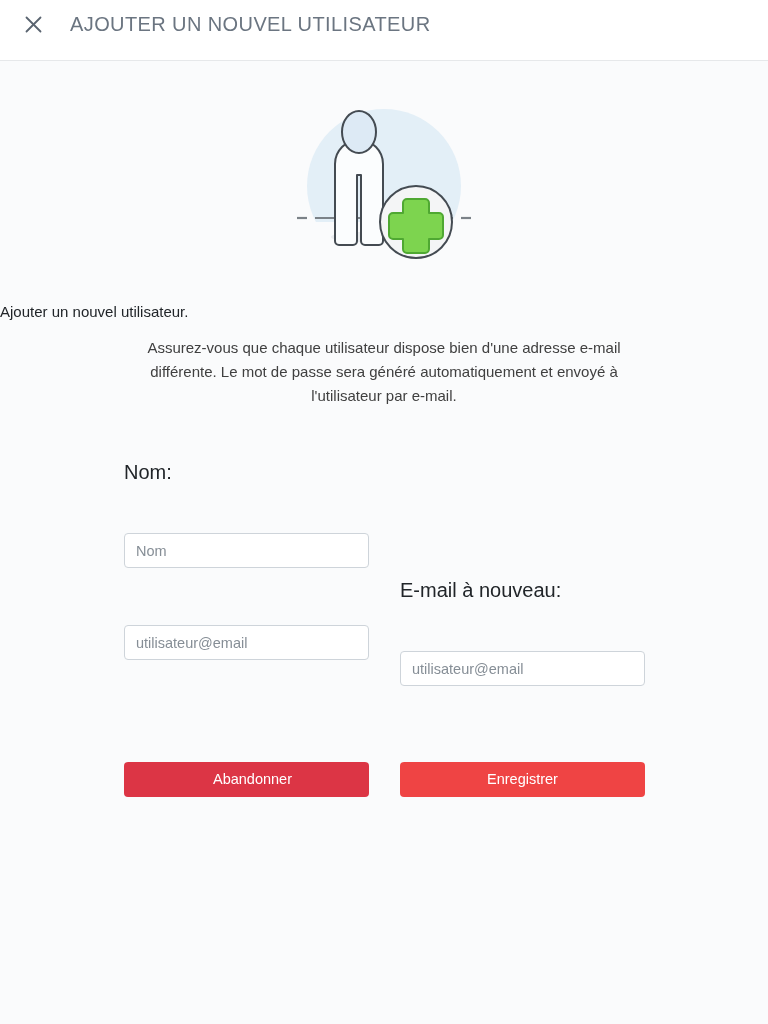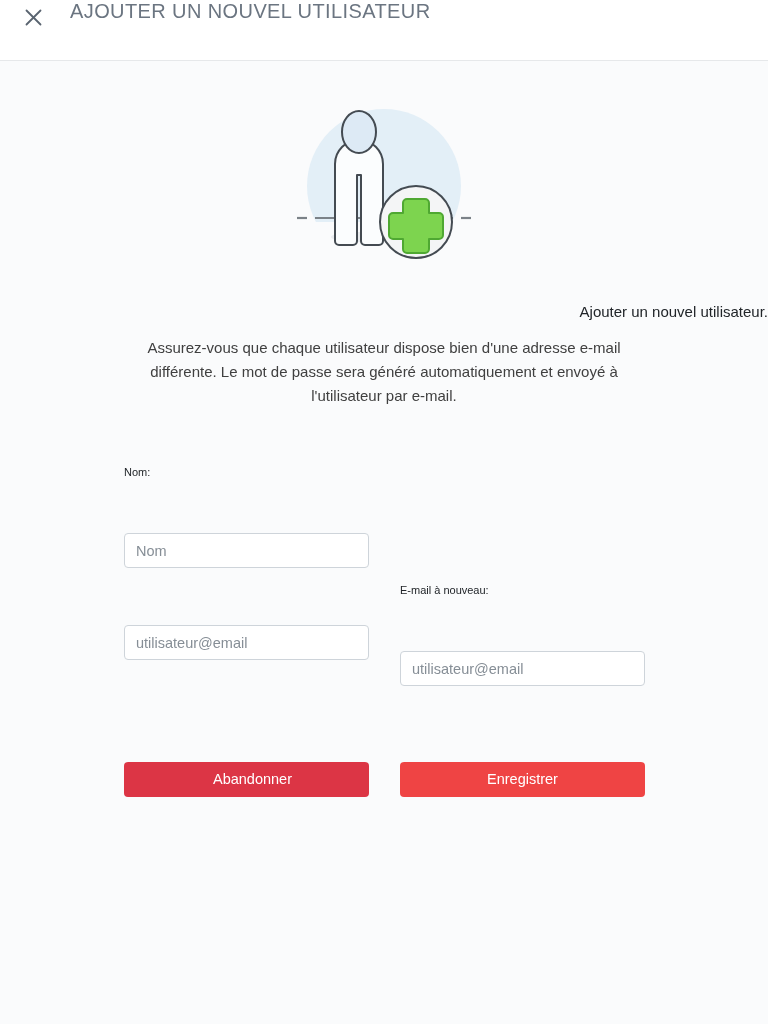--- a/index.html
+++ b/index.html
@@ -17,20 +17,21 @@
     overflow: hidden;
   }
 
   
   .topbar {
     position: relative;
     height: 61px;
     background: #ffffff;
     border-bottom: 1px solid #e6e8ea;
     display: flex;
+    align-items: center;
     padding: 0 0 12px 16px;
   }
   .close-btn {
     width: 34px;
     height: 34px;
     display: flex;
     align-items: center;
     justify-content: center;
     cursor: pointer;
     background: transparent;
@@ -55,21 +56,21 @@
   }
 
   .illustration-wrap {
     display: flex;
     justify-content: center;
     padding-top: 30px;
   }
   .illustration { display: block; }
 
   .lead-text {
-    text-align: right;
+    text-align: left;
     font-size: 15px;
     color: #212529;
     margin-top: 20px;
     line-height: 1.4;
   }
   .desc-text {
     text-align: center;
     font-size: 15px;
     color: #404040;
     line-height: 24px;
@@ -87,21 +88,21 @@
     display: flex;
     gap: 31px;
     margin-bottom: 13px;
   }
   .form-col {
     width: 245px;
     flex: none;
   }
   .field-label {
     display: block;
-    font-size: 11px;
+    font-size: 20px;
     color: #212529;
     margin-bottom: 8px;
     line-height: 18px;
   }
   .field-input {
     width: 100%;
     height: 35px;
     border: 1px solid #ced4da;
     border-radius: 4px;
     background: #ffffff;

